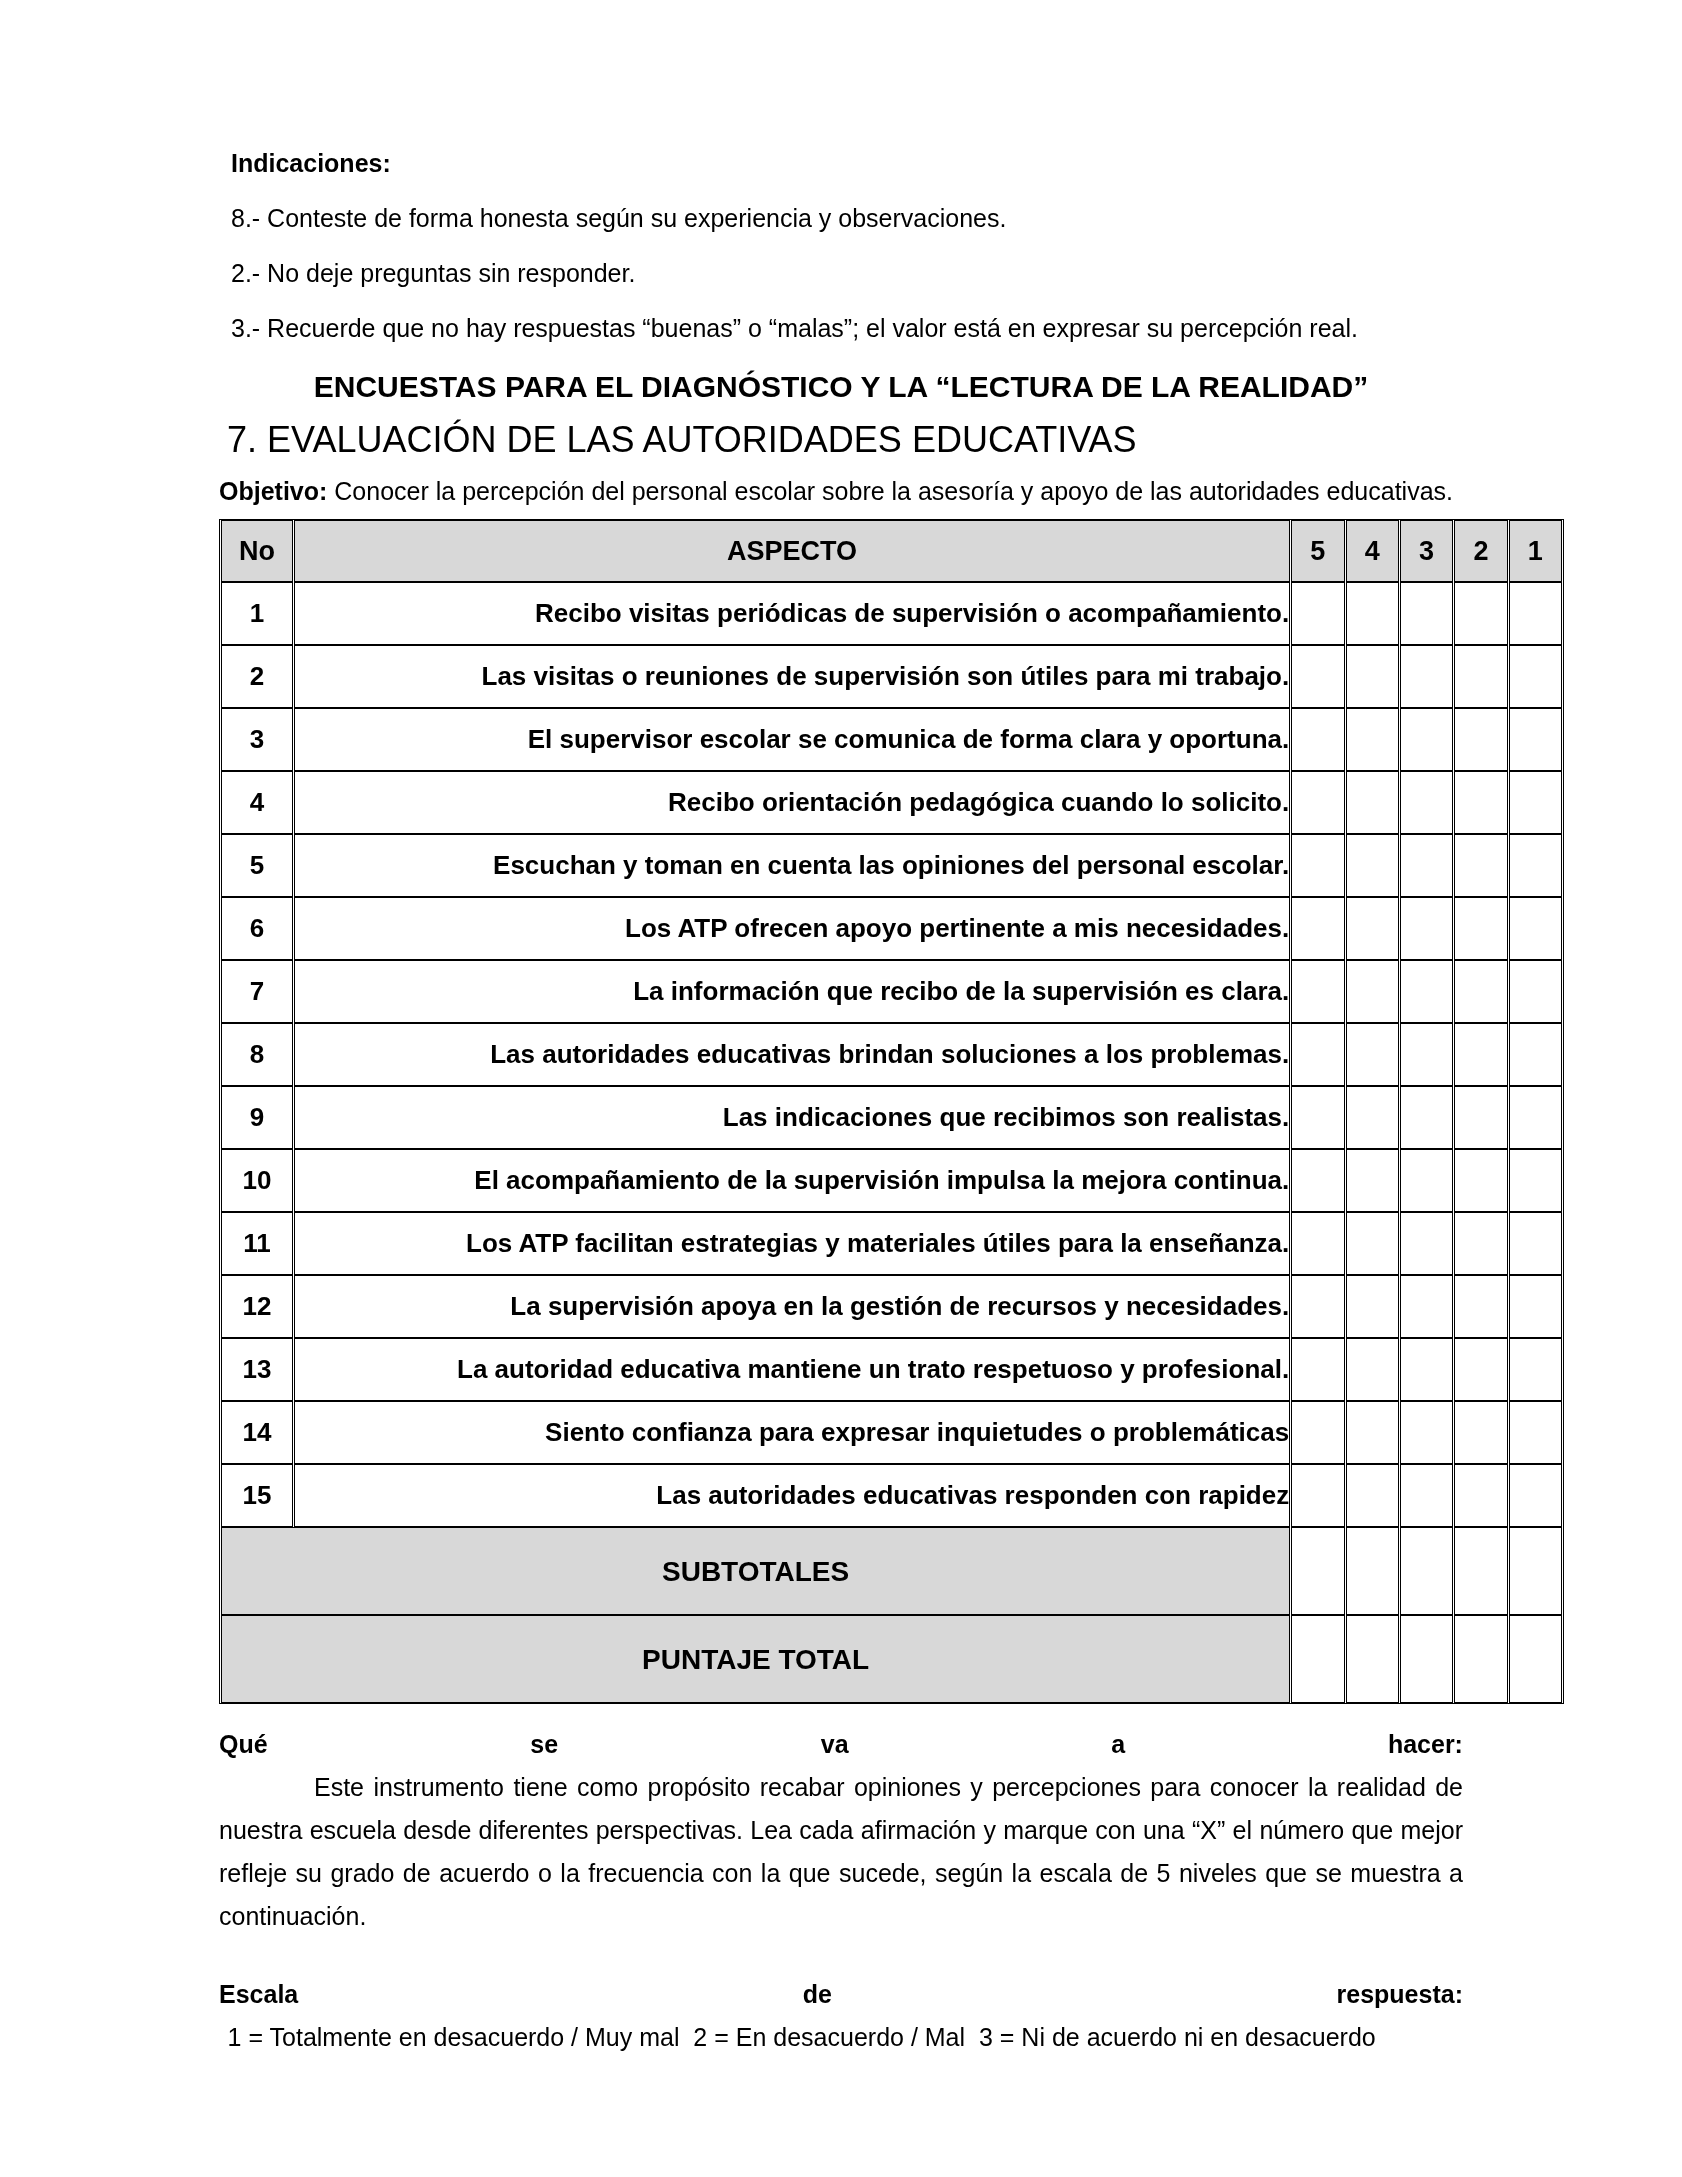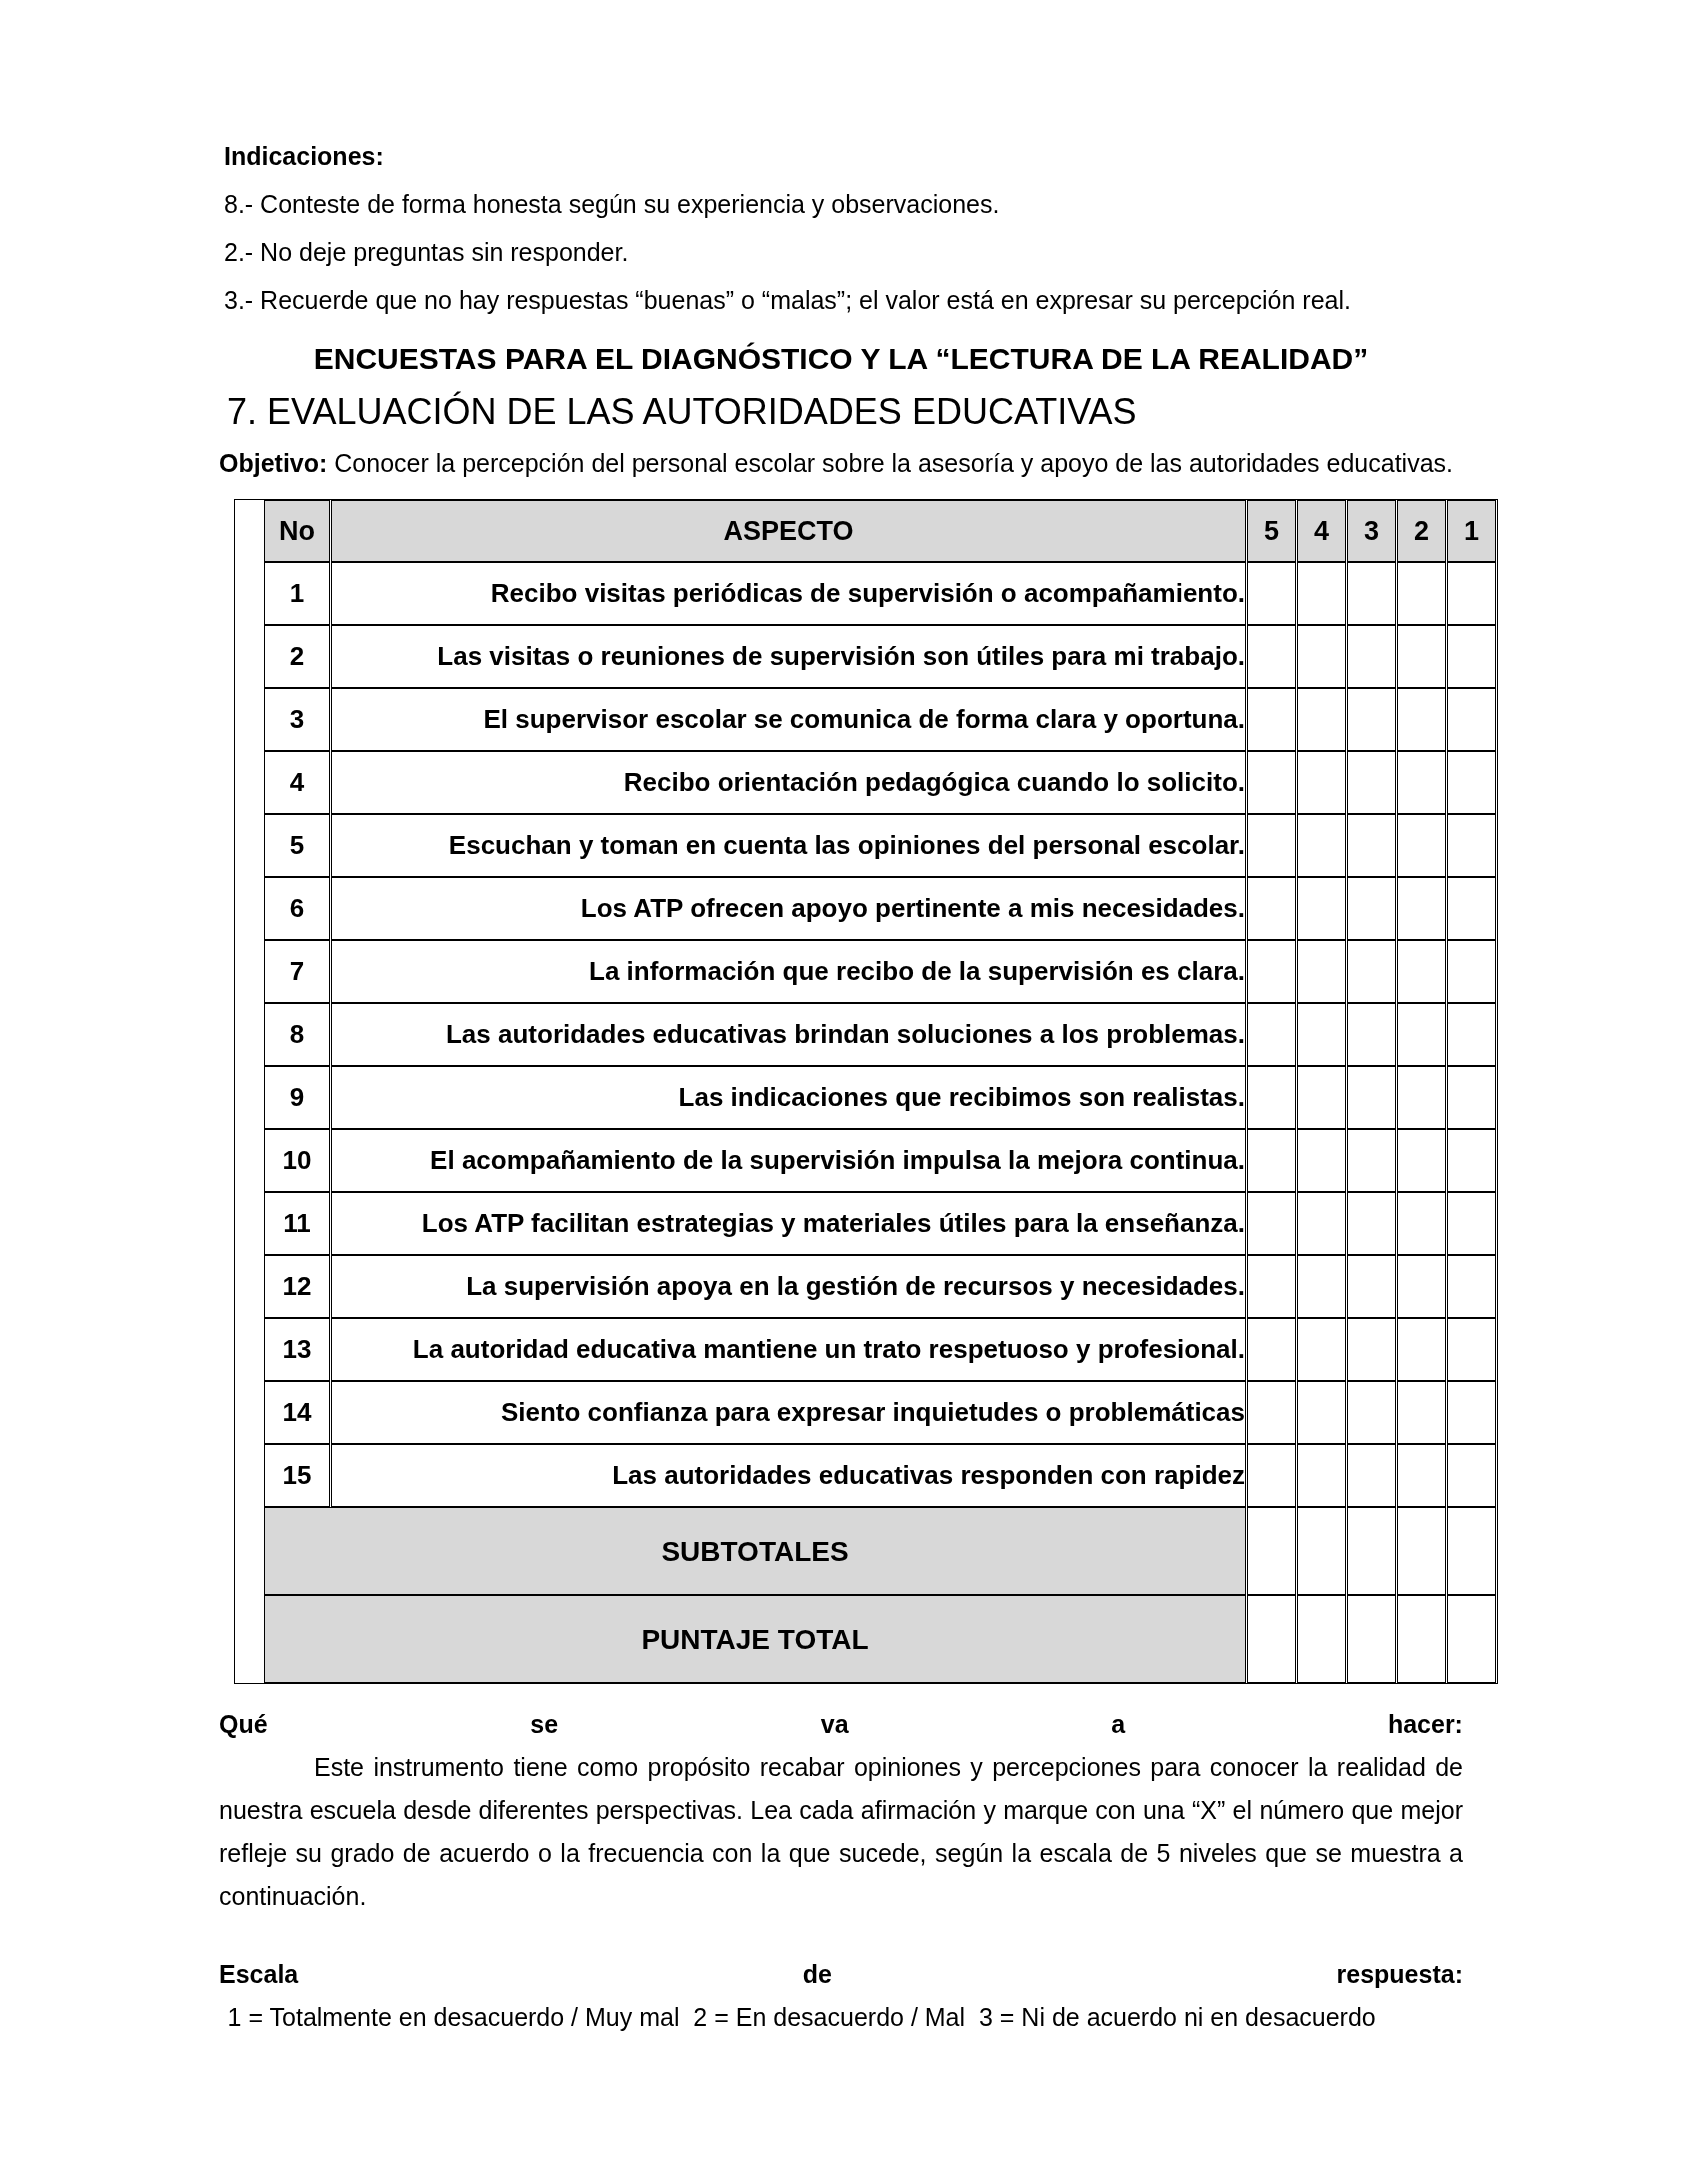--- a/index.html
+++ b/index.html
@@ -11,21 +11,21 @@
     color: #000000;
     font-family: "Liberation Sans", "DejaVu Sans", sans-serif;
     font-size: 25px;
     line-height: 43px;
     padding: 130px 220px 86px 219px;
   }
   .bold { font-weight: bold; }
 
   
   .instructions { margin: 0 0 14px 0; }
-  .instructions p { margin: 5px; }
+  .instructions p { margin: 12px; }
 
   
   .doc-title {
     font-size: 30px;
     font-weight: bold;
     line-height: 45px;
     text-align: center;
     margin: 12px 0 0 0;
   }
   .doc-subtitle {
@@ -39,24 +39,23 @@
     margin: 4.3px 0 7px 0;
     line-height: 42px;
     text-align: justify;
   }
 
   
   table.survey {
     border-collapse: separate;
     border-spacing: 1.7px 0;
     border: 1.7px solid #000;
-    width: 1244px;
+    width: 1345px;
     table-layout: fixed;
-    margin: 15px;
-    padding-left: 28px;
+    margin: 0;
   }
   table.survey th, table.survey td {
     border: 1.7px solid #000;
     vertical-align: middle;
     overflow: hidden;
     padding: 0;
   }
   thead th {
     background: #d8d8d8;
     font-weight: bold;

